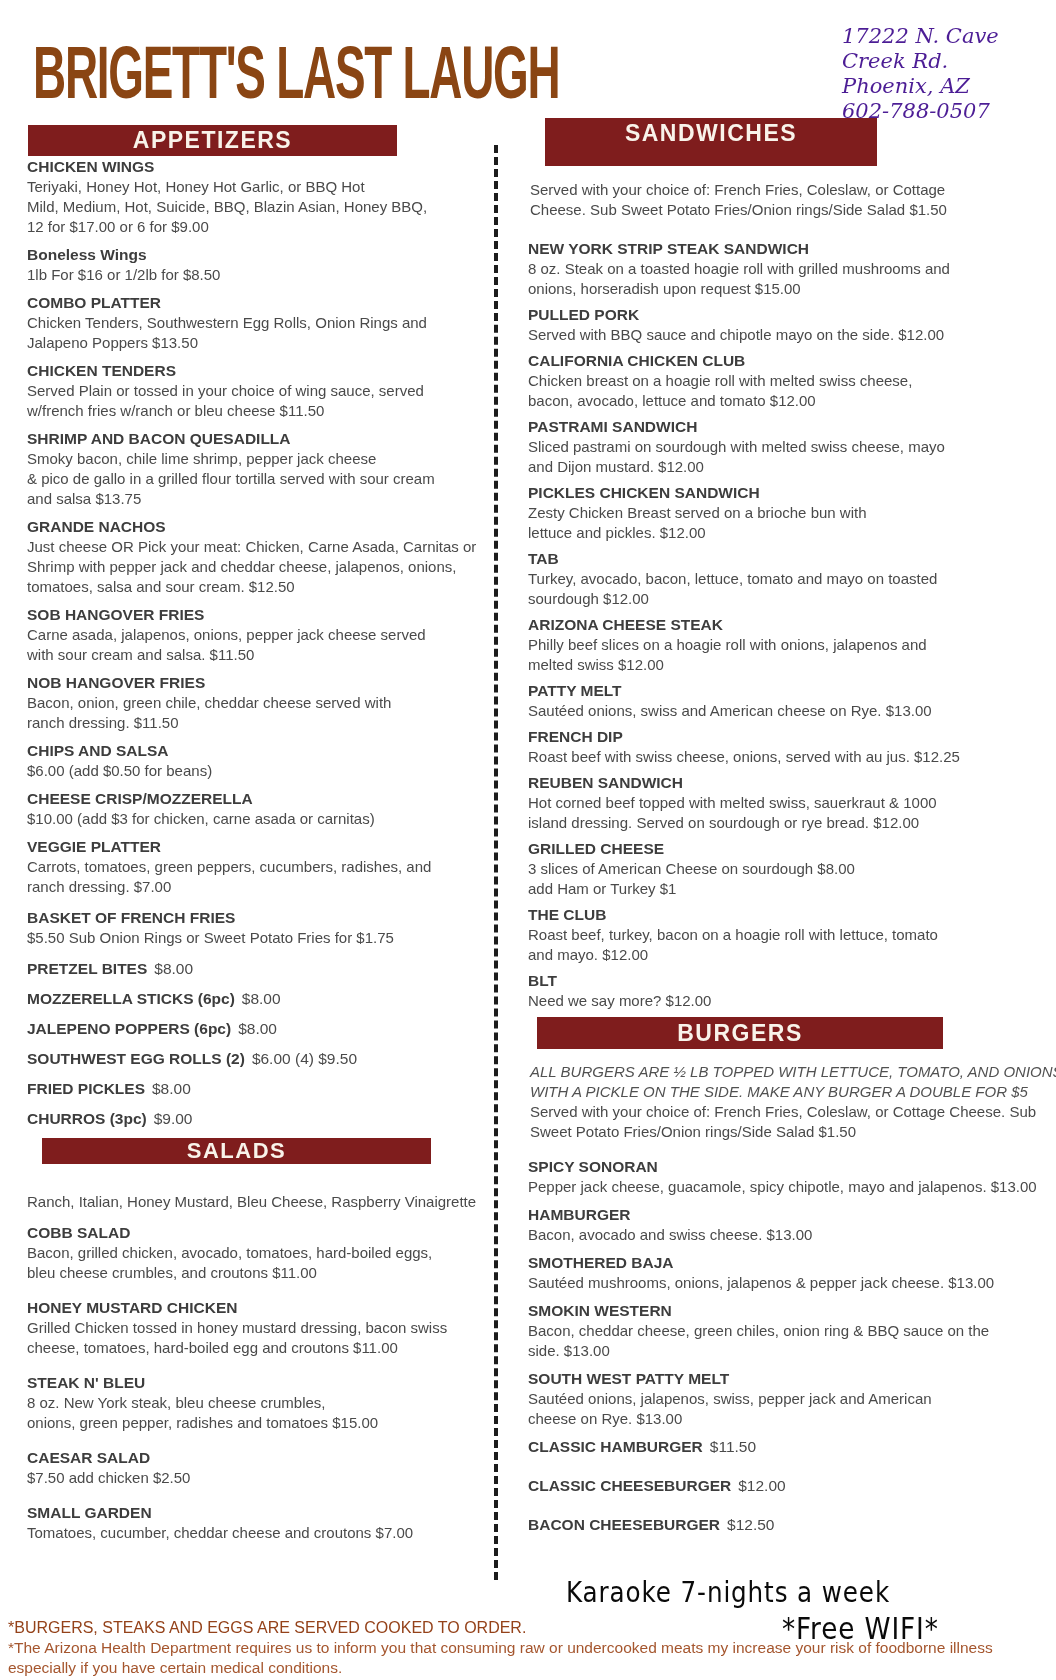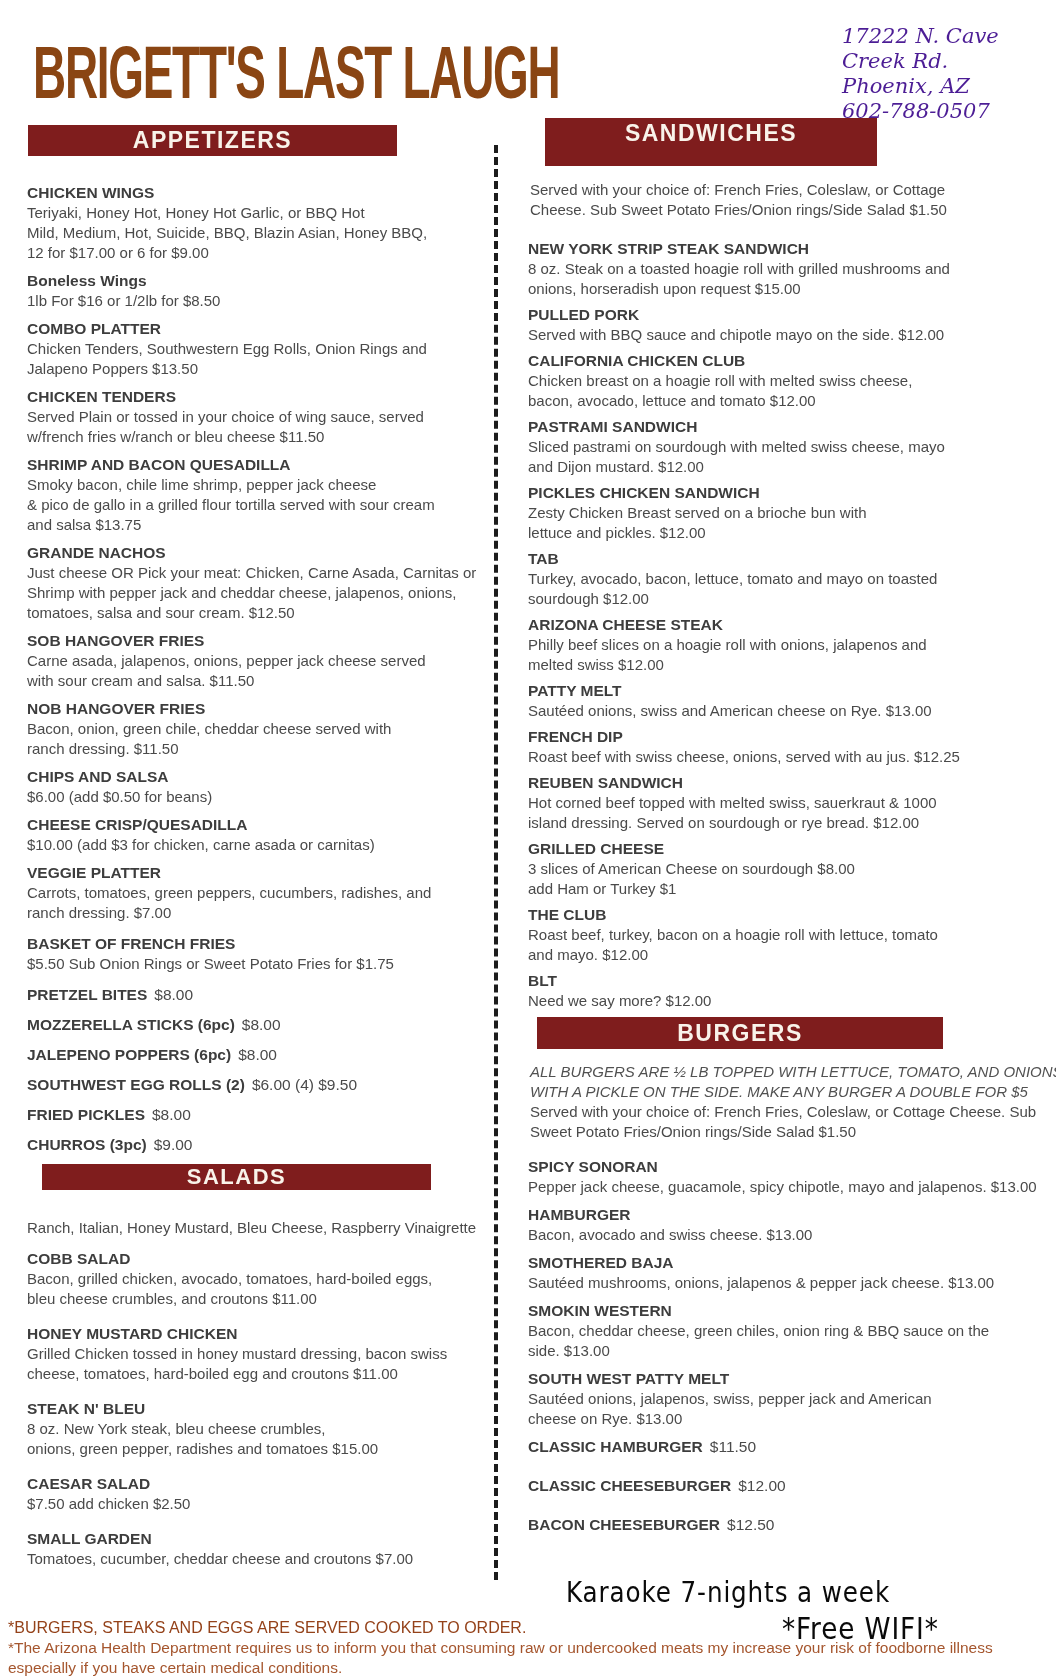--- a/index.html
+++ b/index.html
@@ -25,21 +25,21 @@
   #bar-salads{margin-left:15px;width:389px;height:26px;line-height:26px;font-size:22px;margin-top:9px;}
   #bar-sandwiches{margin-left:17px;width:332px;height:48px;line-height:31px;font-size:23px;}
   #bar-burgers{margin-left:9px;width:406px;height:32px;line-height:32px;font-size:23px;margin-top:6px;}
 
   
   .item .irow{font-size:15.5px;font-weight:bold;color:#3d3d3d;line-height:21px;white-space:nowrap;}
   .iprice{font-weight:normal;color:#4a4a4a;margin-left:7px;}
   .desc{font-size:15px;line-height:20px;color:#4a4a4a;white-space:nowrap;}
   .iline{font-size:15px;line-height:20px;color:#4a4a4a;white-space:nowrap;}
 
-  #app-items{margin-top:26px;}
+  #app-items{}
   #app-items .item{margin-bottom:7px;}
   #app-items .item:nth-child(12){margin-top:10px;}
   #app-items .item:nth-child(13){margin-top:10px;}
   #app-items .item.solo{margin-bottom:9px;}
 
   #salads-intro{margin-top:28px;}
   #salads-items{margin-top:10px;}
   #salads-items .item{margin-bottom:14px;}
 
   #sand-intro{margin-top:14px;margin-bottom:18px;margin-left:2px;}
@@ -122,21 +122,21 @@
         <div class="item">
           <div class="irow"><span>NOB HANGOVER FRIES</span></div>
           <div class="desc">Bacon, onion, green chile, cheddar cheese served with</div>
           <div class="desc">ranch dressing.  $11.50</div>
         </div>
         <div class="item">
           <div class="irow"><span>CHIPS AND SALSA</span></div>
           <div class="desc">$6.00 (add $0.50 for beans)</div>
         </div>
         <div class="item">
-          <div class="irow"><span>CHEESE CRISP/QUESADILLA</span></div>
+          <div class="irow"><span>CHEESE CRISP/MOZZERELLA</span></div>
           <div class="desc">$10.00 (add $3 for chicken, carne asada or carnitas)</div>
         </div>
         <div class="item">
           <div class="irow"><span>VEGGIE PLATTER</span></div>
           <div class="desc">Carrots, tomatoes, green peppers, cucumbers, radishes, and</div>
           <div class="desc">ranch dressing.  $7.00</div>
         </div>
         <div class="item">
           <div class="irow"><span>BASKET OF FRENCH FRIES</span></div>
           <div class="desc">$5.50  Sub Onion Rings or Sweet Potato Fries for $1.75</div>

